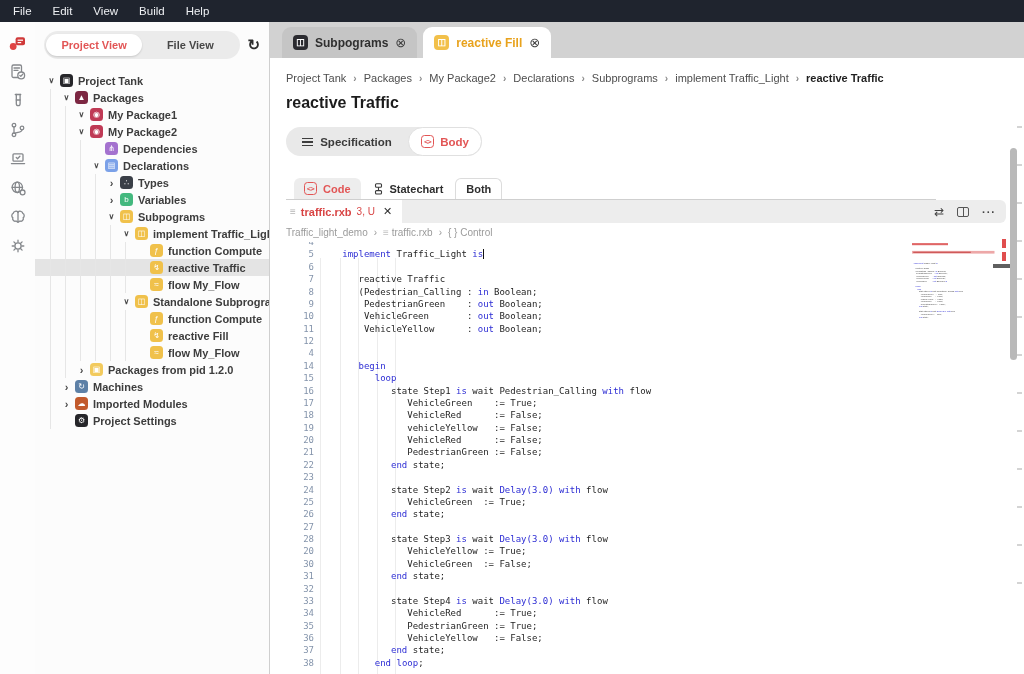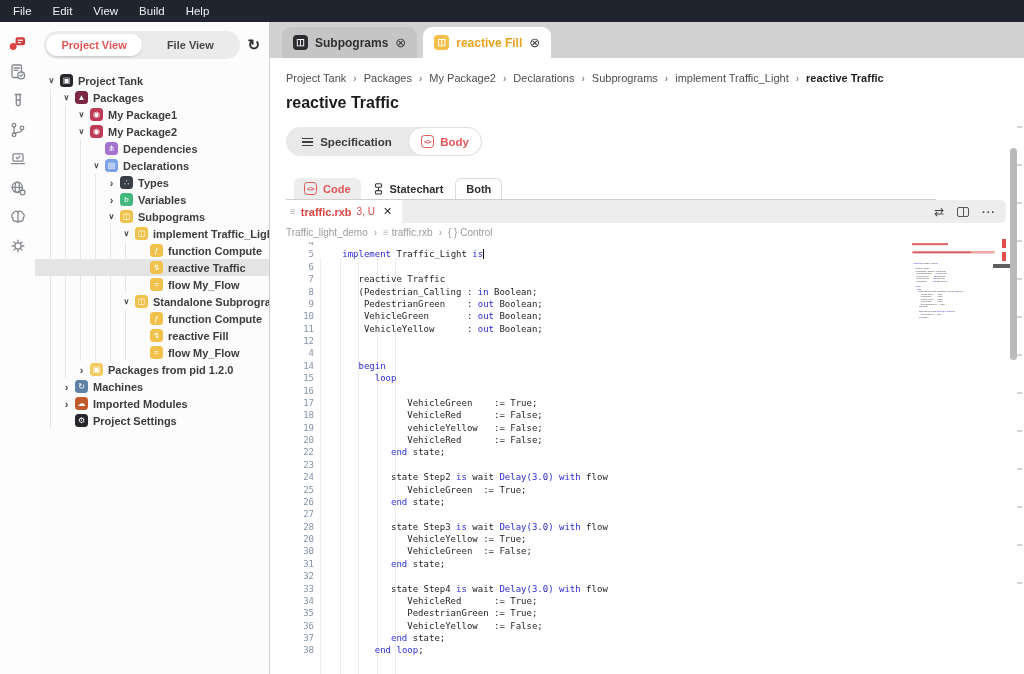--- a/index.html
+++ b/index.html
@@ -491,36 +491,41 @@
             <div class="erow">
               <span class="ln">14</span>
               <span class="ltext">      <span class="kw">begin</span></span>
             </div>
             <div class="erow">
               <span class="ln">15</span>
               <span class="ltext">         <span class="kw">loop</span></span>
             </div>
             <div class="erow">
               <span class="ln">16</span>
+              <span class="ltext">            state Step1 <span class="kw">is</span> wait Pedestrian_Calling <span class="kw">with</span> flow</span>
             </div>
             <div class="erow">
               <span class="ln">17</span>
               <span class="ltext">               VehicleGreen    := True;</span>
             </div>
             <div class="erow">
               <span class="ln">18</span>
               <span class="ltext">               VehicleRed      := False;</span>
             </div>
             <div class="erow">
               <span class="ln">19</span>
               <span class="ltext">               vehicleYellow   := False;</span>
             </div>
             <div class="erow">
               <span class="ln">20</span>
               <span class="ltext">               VehicleRed      := False;</span>
+            </div>
+            <div class="erow">
+              <span class="ln">21</span>
+              <span class="ltext">               PedestrianGreen := False;</span>
             </div>
             <div class="erow">
               <span class="ln">22</span>
               <span class="ltext">            <span class="kw">end</span> state;</span>
             </div>
             <div class="erow">
               <span class="ln">23</span>
               <span class="ltext"></span>
             </div>
             <div class="erow">

